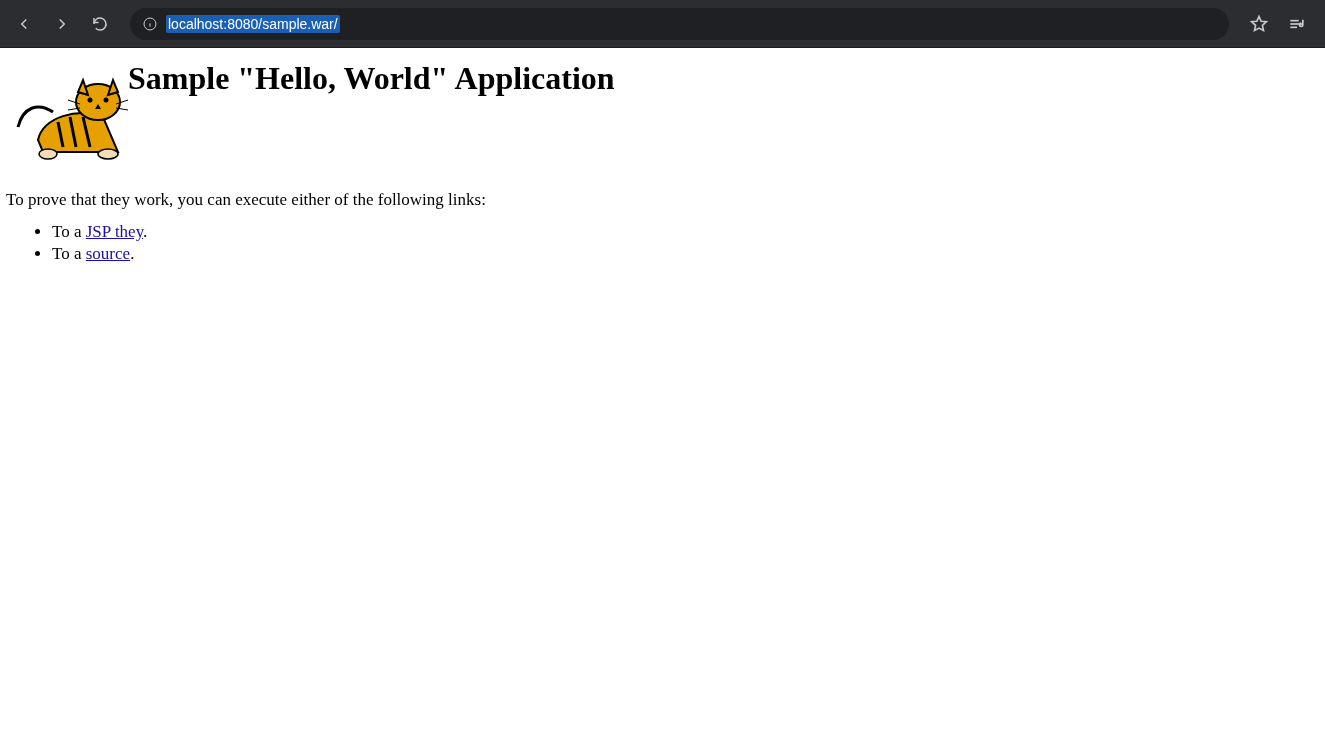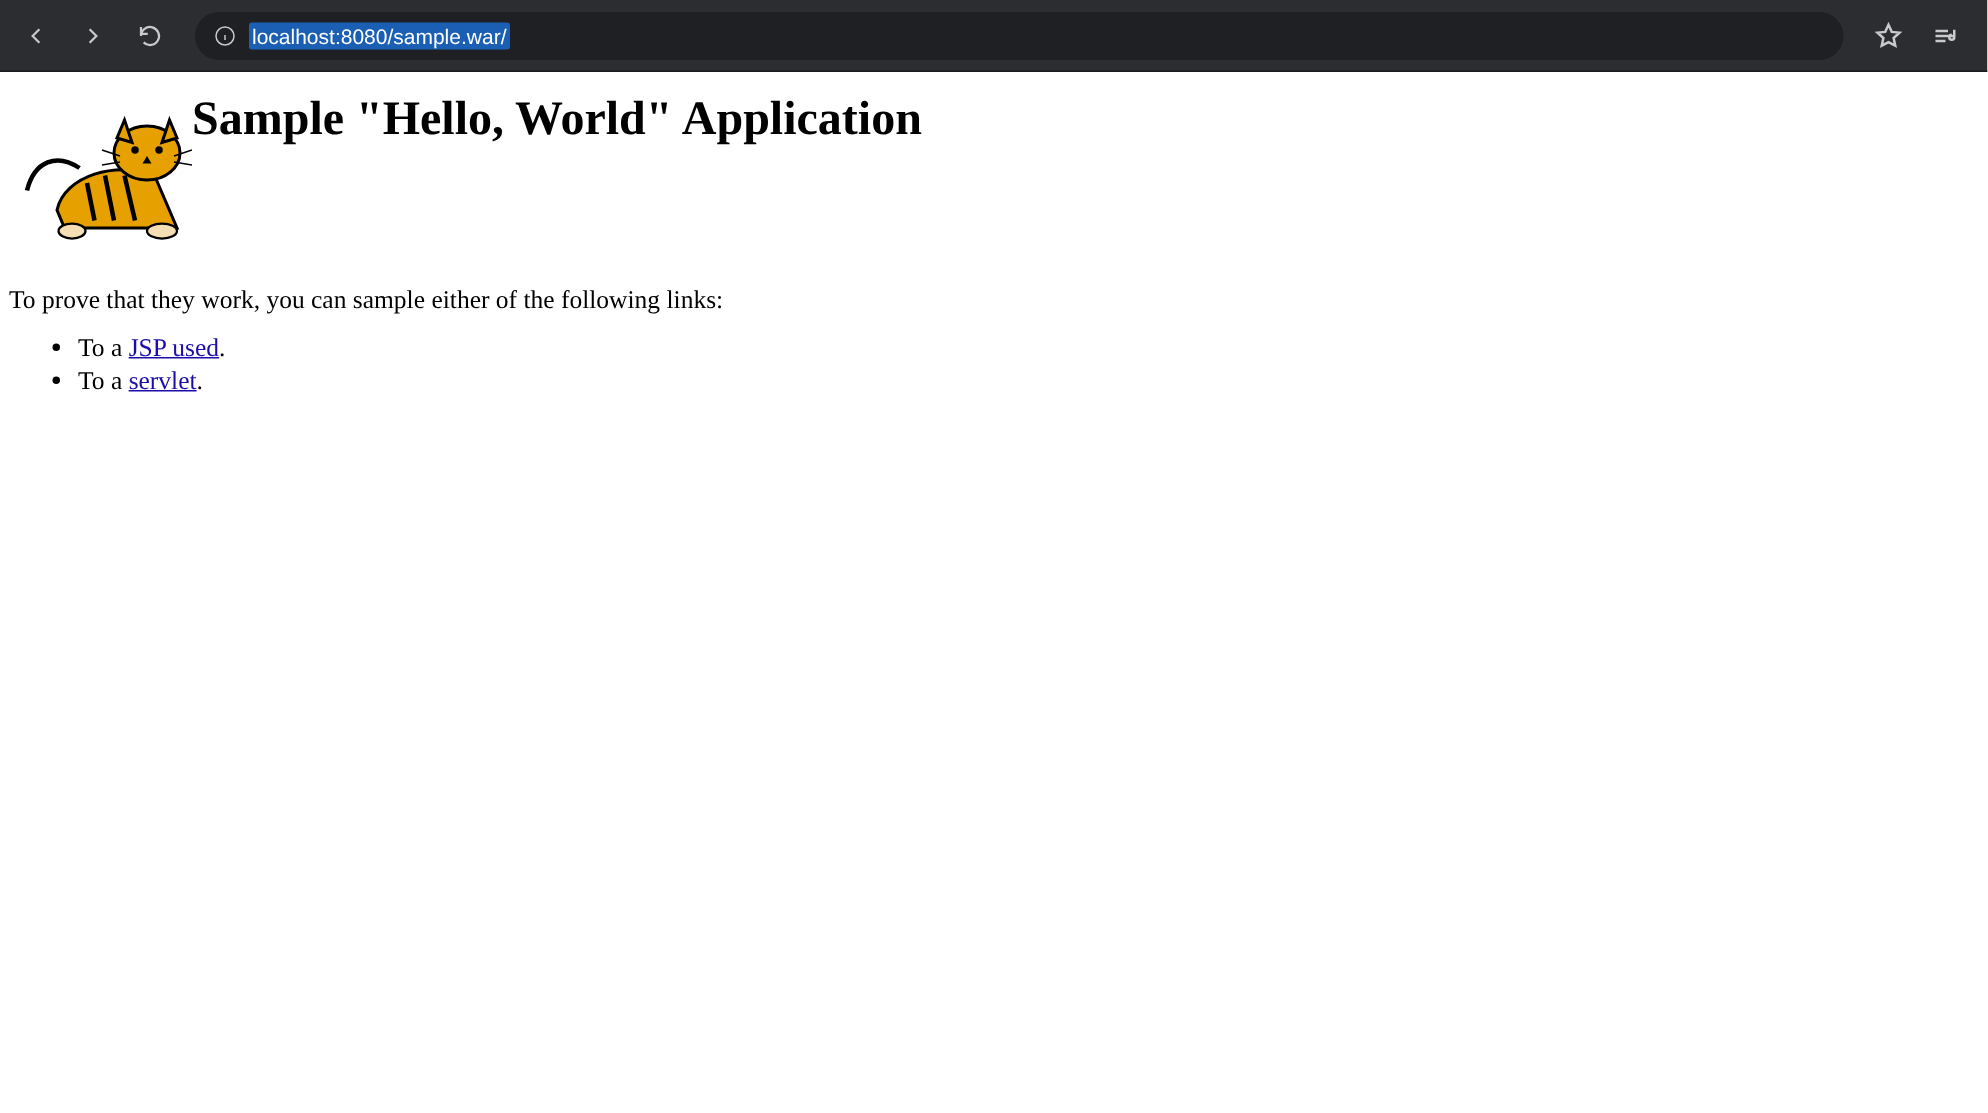--- a/index.html
+++ b/index.html
@@ -180,23 +180,23 @@
 
         <ellipse cx="100" cy="92" rx="10" ry="5" fill="#f5deb3" stroke="#000" stroke-width="1.5"></ellipse>
         <ellipse cx="40" cy="92" rx="9" ry="5" fill="#f5deb3" stroke="#000" stroke-width="1.5"></ellipse>
       </svg>
     </div>
     <div class="head-text">
       <h1>Sample "Hello, World" Application</h1>
     </div>
   </div>
 
-  <p class="prove">To prove that they work, you can sample either of the following links:</p>
+  <p class="prove">To prove that they work, you can execute either of the following links:</p>
 
   <ul class="links">
     <li>
-      <span>To a </span><a href="#">JSP used</a><span>.</span>
+      <span>To a </span><a href="#">JSP they</a><span>.</span>
     </li>
     <li>
-      <span>To a </span><a href="#">servlet</a><span>.</span>
+      <span>To a </span><a href="#">source</a><span>.</span>
     </li>
   </ul>
 </div>
 
 </body></html>

